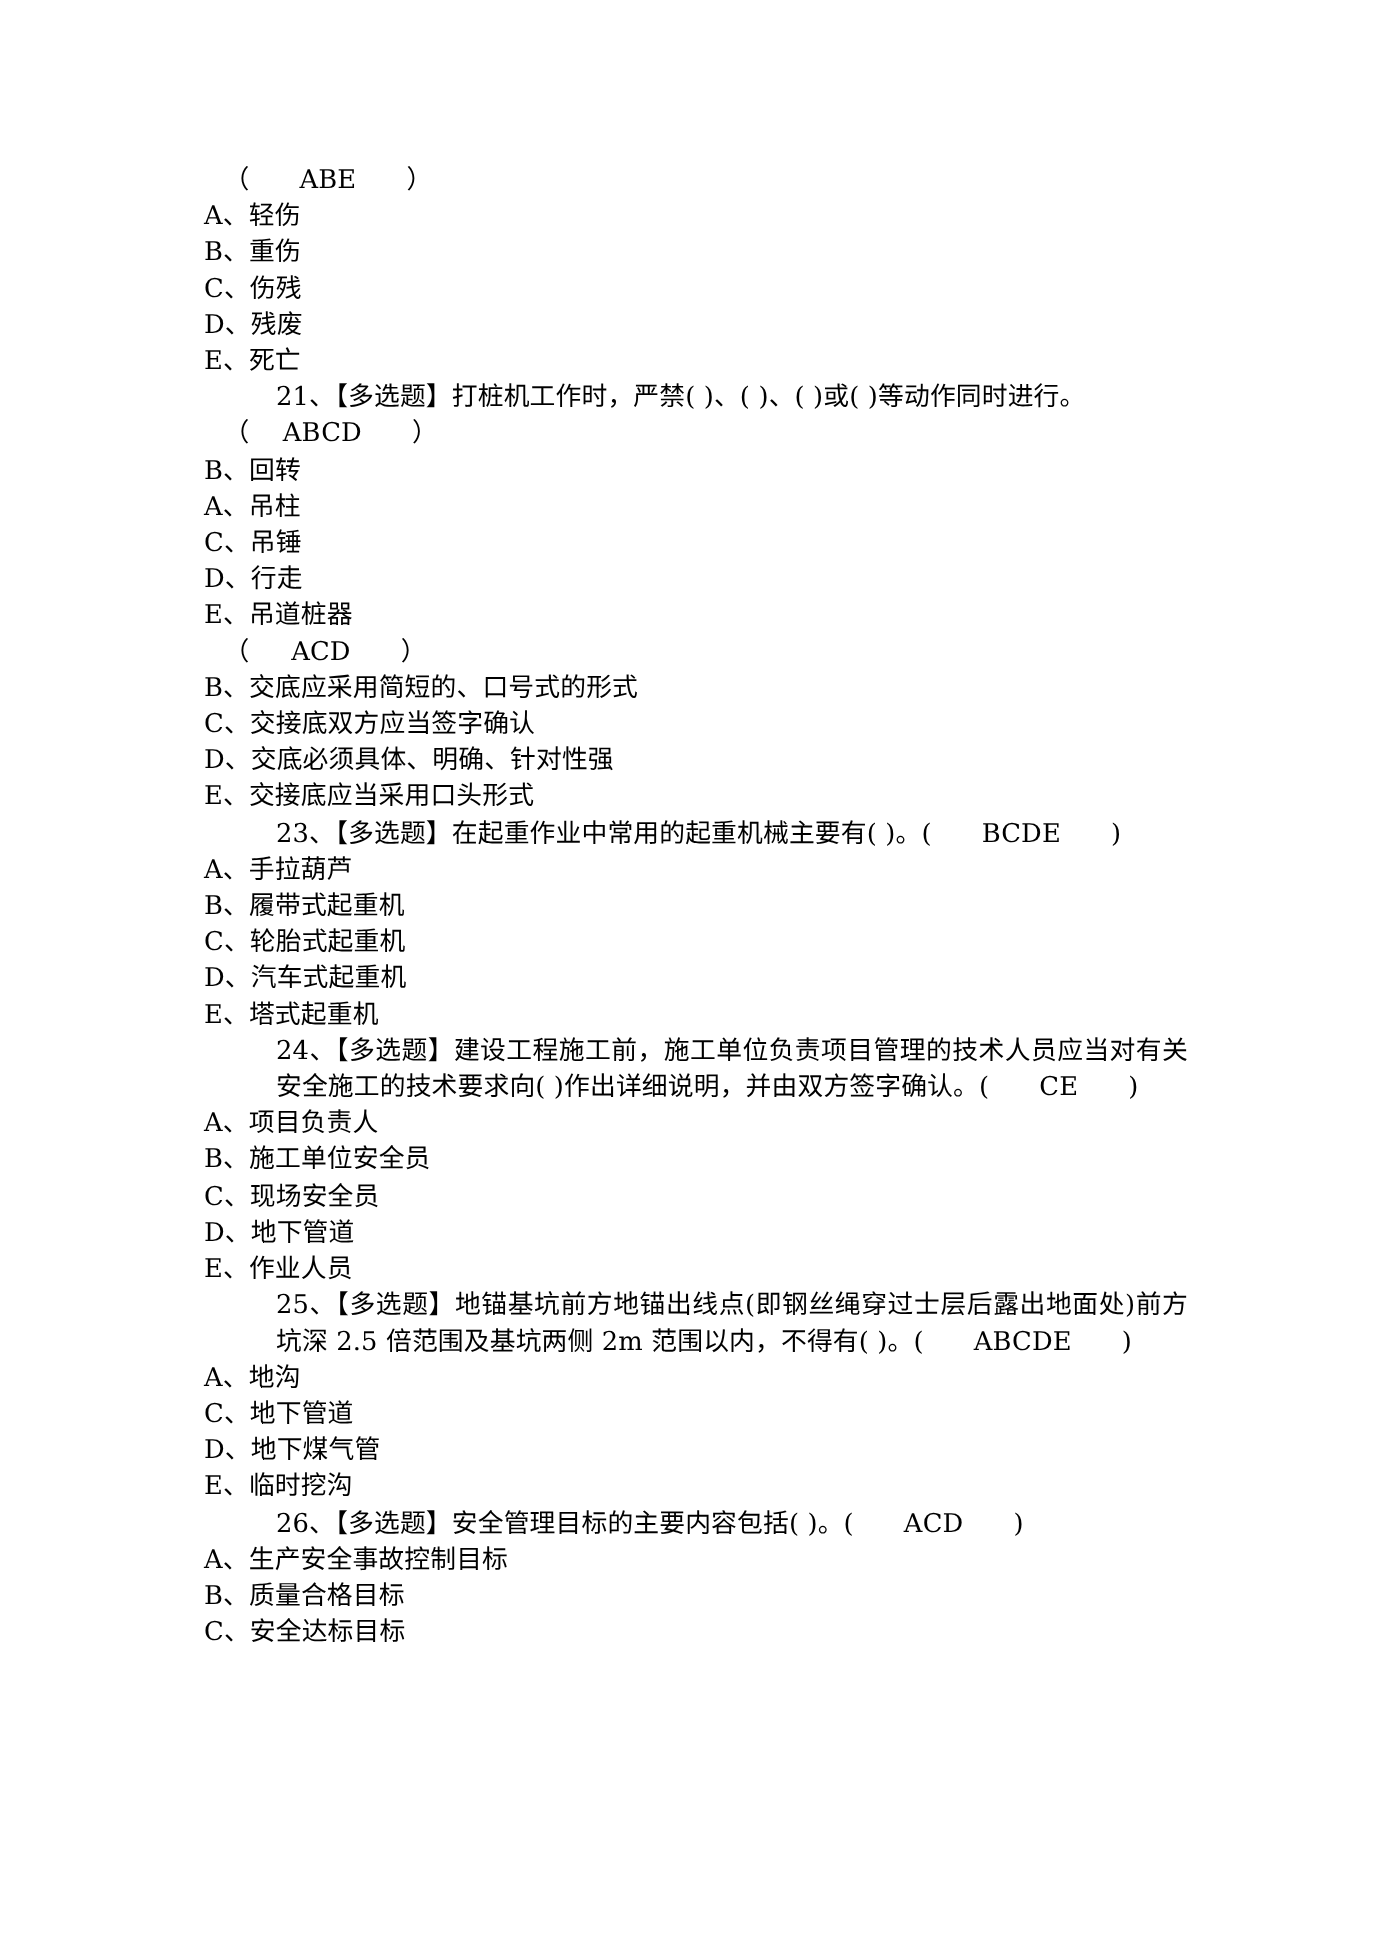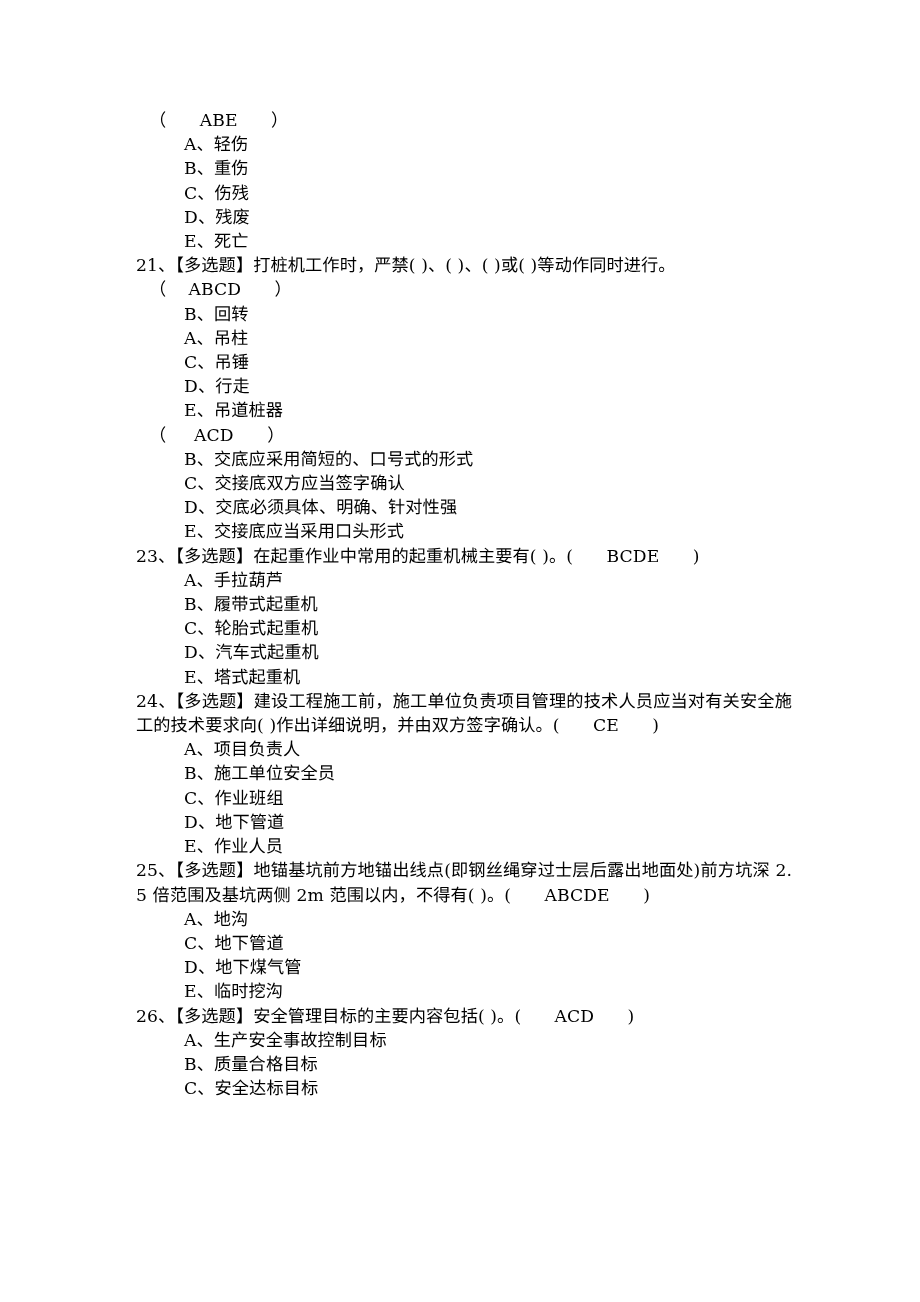--- a/index.html
+++ b/index.html
@@ -31,27 +31,27 @@
     font-size: 17.2px;
     line-height: 24.2px;
     letter-spacing: 0.1px;
     white-space: pre-wrap;
     word-break: break-all;
     text-align: justify;
     text-justify: inter-ideograph;
   }
   .q-line {
     text-indent: 0;
+    margin-left: 48px;
   }
   .answer-line {
     text-indent: 13px;
   }
   .option-line {
     text-indent: 0;
-    margin-left: 48px;
   }
 </style>
 </head>
 <body>
 
 <div class="page">
   <div class="doc-body" id="doc-body">
       <div class="line answer-line">（      ABE      ）</div>
       <div class="line option-line">A、轻伤</div>
       <div class="line option-line">B、重伤</div>
@@ -72,21 +72,21 @@
       <div class="line option-line">E、交接底应当采用口头形式</div>
       <div class="line q-line">23、【多选题】在起重作业中常用的起重机械主要有( )。(      BCDE      )</div>
       <div class="line option-line">A、手拉葫芦</div>
       <div class="line option-line">B、履带式起重机</div>
       <div class="line option-line">C、轮胎式起重机</div>
       <div class="line option-line">D、汽车式起重机</div>
       <div class="line option-line">E、塔式起重机</div>
       <div class="line q-line">24、【多选题】建设工程施工前，施工单位负责项目管理的技术人员应当对有关安全施工的技术要求向( )作出详细说明，并由双方签字确认。(      CE      )</div>
       <div class="line option-line">A、项目负责人</div>
       <div class="line option-line">B、施工单位安全员</div>
-      <div class="line option-line">C、作业班组</div>
+      <div class="line option-line">C、现场安全员</div>
       <div class="line option-line">D、地下管道</div>
       <div class="line option-line">E、作业人员</div>
       <div class="line q-line">25、【多选题】地锚基坑前方地锚出线点(即钢丝绳穿过士层后露出地面处)前方坑深 2.5 倍范围及基坑两侧 2m 范围以内，不得有( )。(      ABCDE      )</div>
       <div class="line option-line">A、地沟</div>
       <div class="line option-line">C、地下管道</div>
       <div class="line option-line">D、地下煤气管</div>
       <div class="line option-line">E、临时挖沟</div>
       <div class="line q-line">26、【多选题】安全管理目标的主要内容包括( )。(      ACD      )</div>
       <div class="line option-line">A、生产安全事故控制目标</div>
       <div class="line option-line">B、质量合格目标</div>

